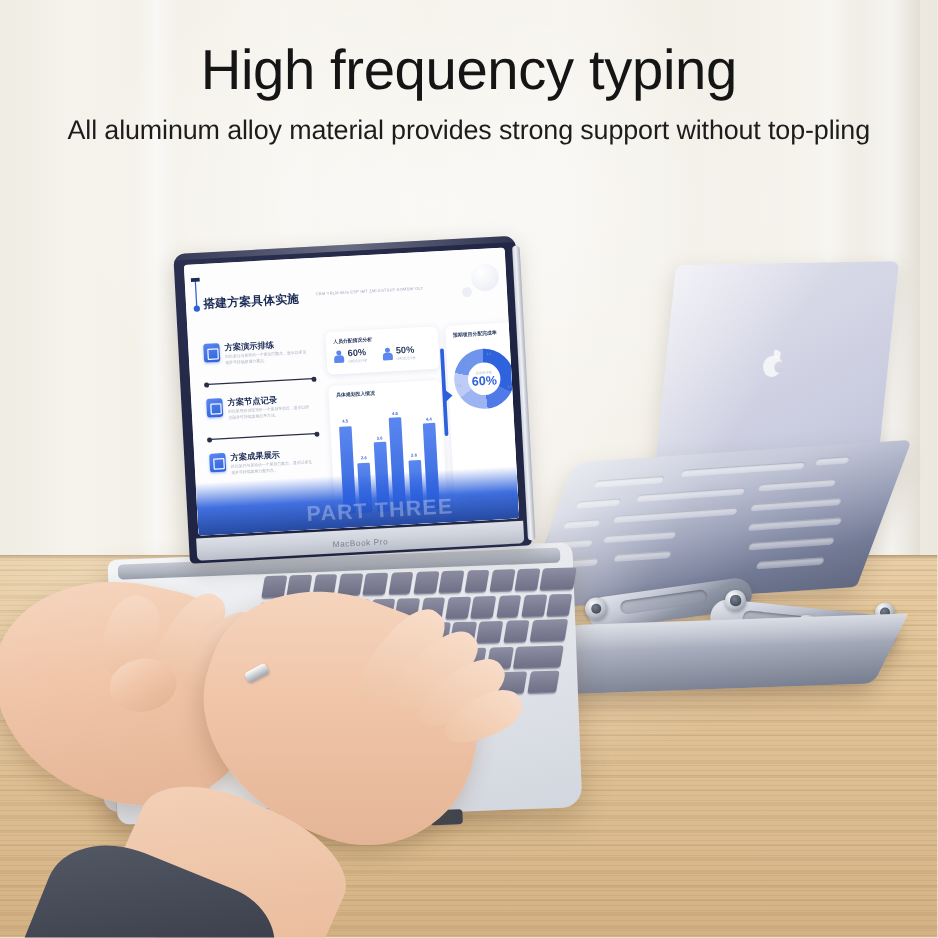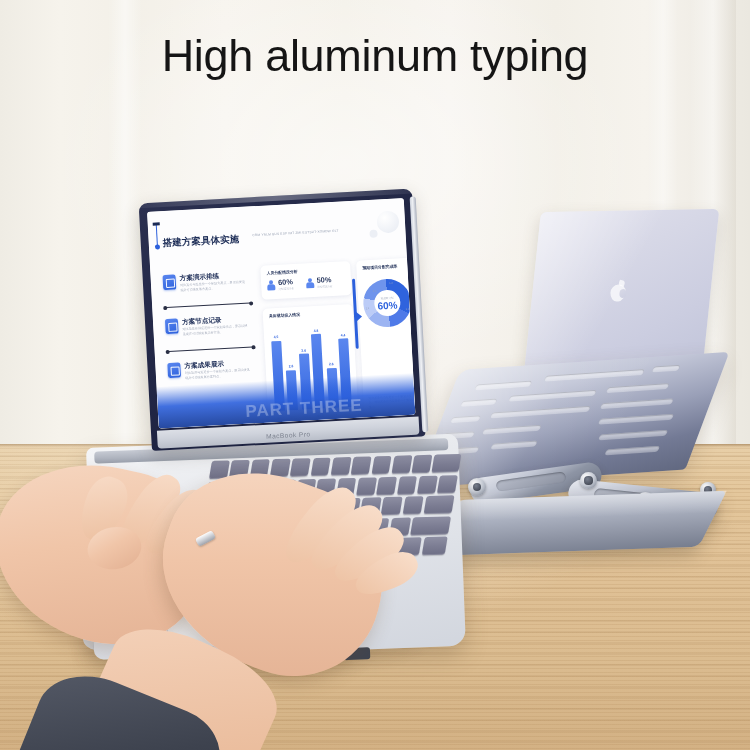--- a/index.html
+++ b/index.html
@@ -424,21 +424,22 @@
   <div class="wall-soft"></div>
   <div class="wall-band band1"></div>
   <div class="wall-band band3"></div>
   <div class="wall-band band2"></div>
 
   <div class="desk"></div>
   <div class="desk-edge"></div>
   <div class="desk-sheen"></div>
 
   <div class="head">
-    <div class="h1">High aluminum typing</div>
+    <div class="h1">High frequency typing</div>
+    <div class="h2">All aluminum alloy material provides strong support without top-pling</div>
   </div>
 
   <div class="shadow-r"></div>
   <div class="shadow-l"></div>
 
   <div class="right">
 
     <div class="lid-r">
       <div class="lid-r-body"></div>
       <div class="lid-r-sheen"></div>

